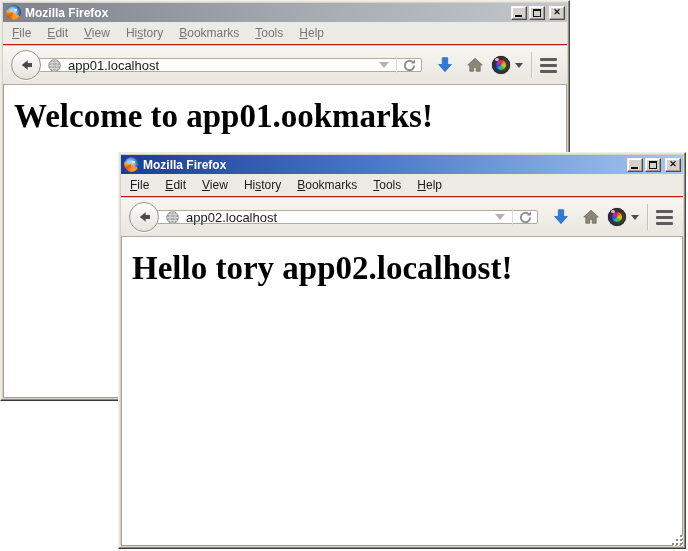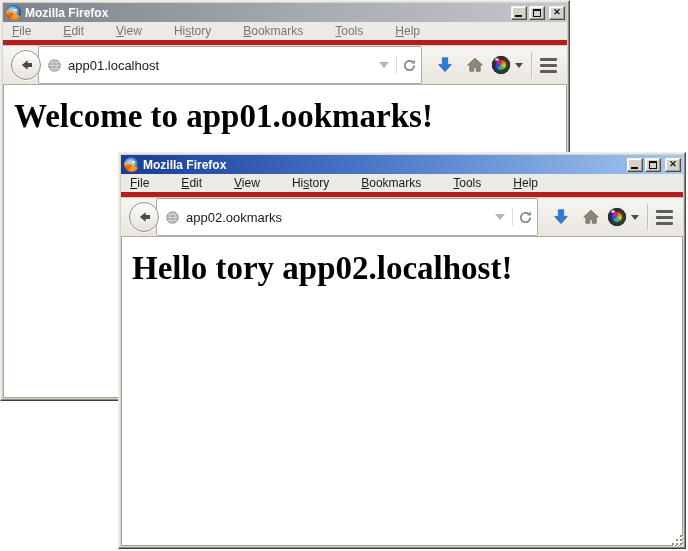--- a/index.html
+++ b/index.html
@@ -43,43 +43,43 @@
     box-shadow:inset -1px -1px 0 #a09c93, inset 1px 1px 0 #ffffff;
     display:flex; align-items:center; justify-content:center;
   }
   .tb-btn.close { margin-left:2px; }
   .glyph-min { position:absolute; left:3px; bottom:2px; width:7px; height:2px; background:#101010; }
   .glyph-max { width:8px; height:8px; border:1px solid #101010; border-top-width:2px; }
   .glyph-close { font-size:9px; font-weight:bold; color:#101010; line-height:1; }
 
   
   .menubar {
-    height:23px; display:flex; align-items:center; gap:18px;
+    height:23px; display:flex; align-items:center; gap:2px;
     background:#eceae4; padding:0 0 0 2px; font-size:12px;
-    border-bottom:5px solid #b91c1c;
+    border-bottom:1px solid #b91c1c;
   }
   .menu-item { padding:3px 7px; white-space:nowrap; cursor:default; }
   .menubar.dim .menu-item { color:#757575; }
   .menubar.strong .menu-item { color:#1a1a1a; }
   .accel { text-decoration:underline; text-underline-offset:1px; }
 
   
   .navbar {
     height:40px; display:flex; align-items:center; padding:0 10px 0 8px;
     background:linear-gradient(#f7f5f1,#e9e6df);
     border-top:1px solid #cfccc4; border-bottom:1px solid #b2ada4;
   }
   .back-btn {
     width:30px; height:30px; border-radius:50%; flex:0 0 auto; z-index:2;
     background:linear-gradient(#fdfdfc,#e6e3dc);
     border:1px solid #96918a; box-shadow:0 1px 1px rgba(255,255,255,.8), inset 0 1px 0 #fff;
     display:flex; align-items:center; justify-content:center;
   }
   .urlbar {
-    flex:1; height:38px; margin-left:-3px; z-index:1;
+    flex:1; height:14px; margin-left:-3px; z-index:1;
     background:#ffffff; border:1px solid #b0aba2; border-radius:2px;
     display:flex; align-items:center; padding-left:8px; font-size:13px; color:#1a1a1a;
   }
   .urlbar .url-text { flex:1; padding-left:6px; white-space:nowrap; overflow:hidden; }
   .dd-triangle {
     width:0; height:0; margin:0 7px;
     border-left:5px solid transparent; border-right:5px solid transparent;
     border-top:6px solid #b3b3b3;
   }
   .urlbar-sep { width:1px; height:18px; background:#dcdcdc; }
@@ -237,21 +237,21 @@
       <svg width="16" height="16" viewBox="0 0 16 16">
           <path d="M9.7 3.2 3.8 8l5.9 4.8V9.9H14V6.1H9.7z" fill="#4a4a4a"></path>
         </svg>
     </span>
     <span class="urlbar">
       <svg width="15" height="15" viewBox="0 0 16 16">
         <circle cx="8" cy="8" r="6.2" fill="#adadad" stroke="#8d8d8d"></circle>
         <ellipse cx="8" cy="8" rx="2.8" ry="6.2" fill="none" stroke="#d9d9d9" stroke-width="1"></ellipse>
         <path d="M1.8 8h12.4M2.8 4.7h10.4M2.8 11.3h10.4" stroke="#d9d9d9" stroke-width="1" fill="none"></path>
       </svg>
-      <span class="url-text">app02.ookmarks</span>
+      <span class="url-text">app02.localhost</span>
       <span class="dd-triangle"></span>
       <span class="urlbar-sep"></span>
       <span class="reload-box">
         <svg width="15" height="15" viewBox="0 0 16 16">
           <path d="M13 8a5 5 0 1 1-1.6-3.7" fill="none" stroke="#8c8c8c" stroke-width="2"></path>
           <path d="M13.8 1.6v4.2H9.6z" fill="#8c8c8c"></path>
         </svg>
       </span>
     </span>
     <span class="nav-icon-btn" style="margin-left:8px">

